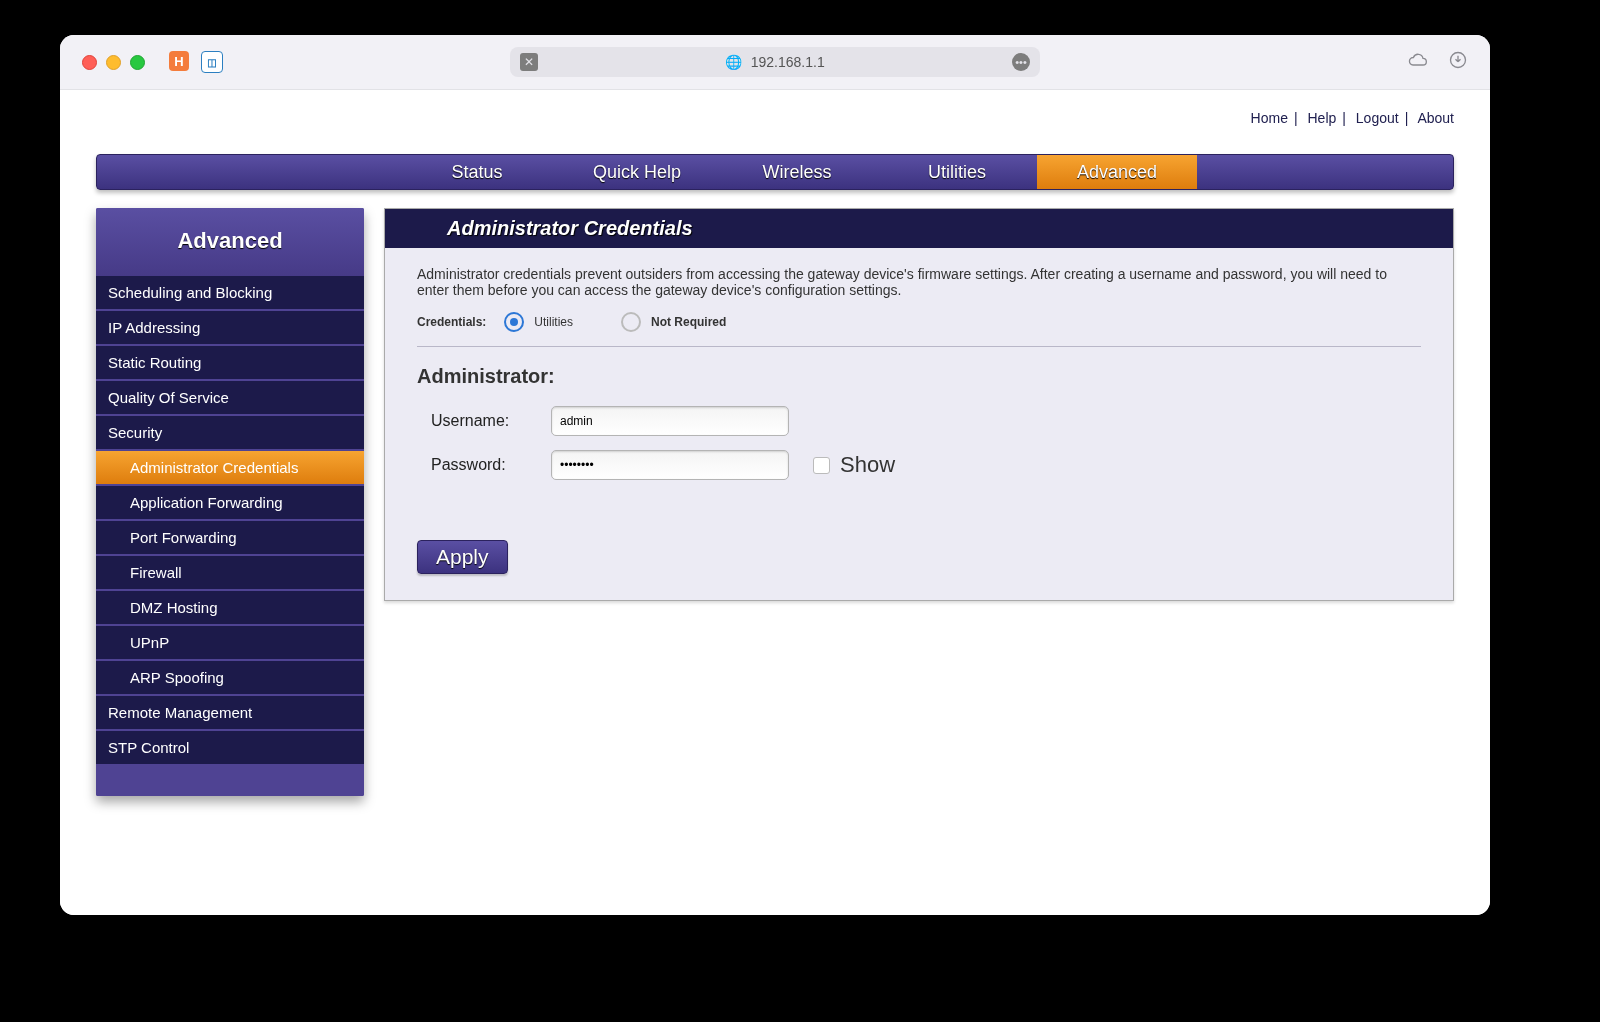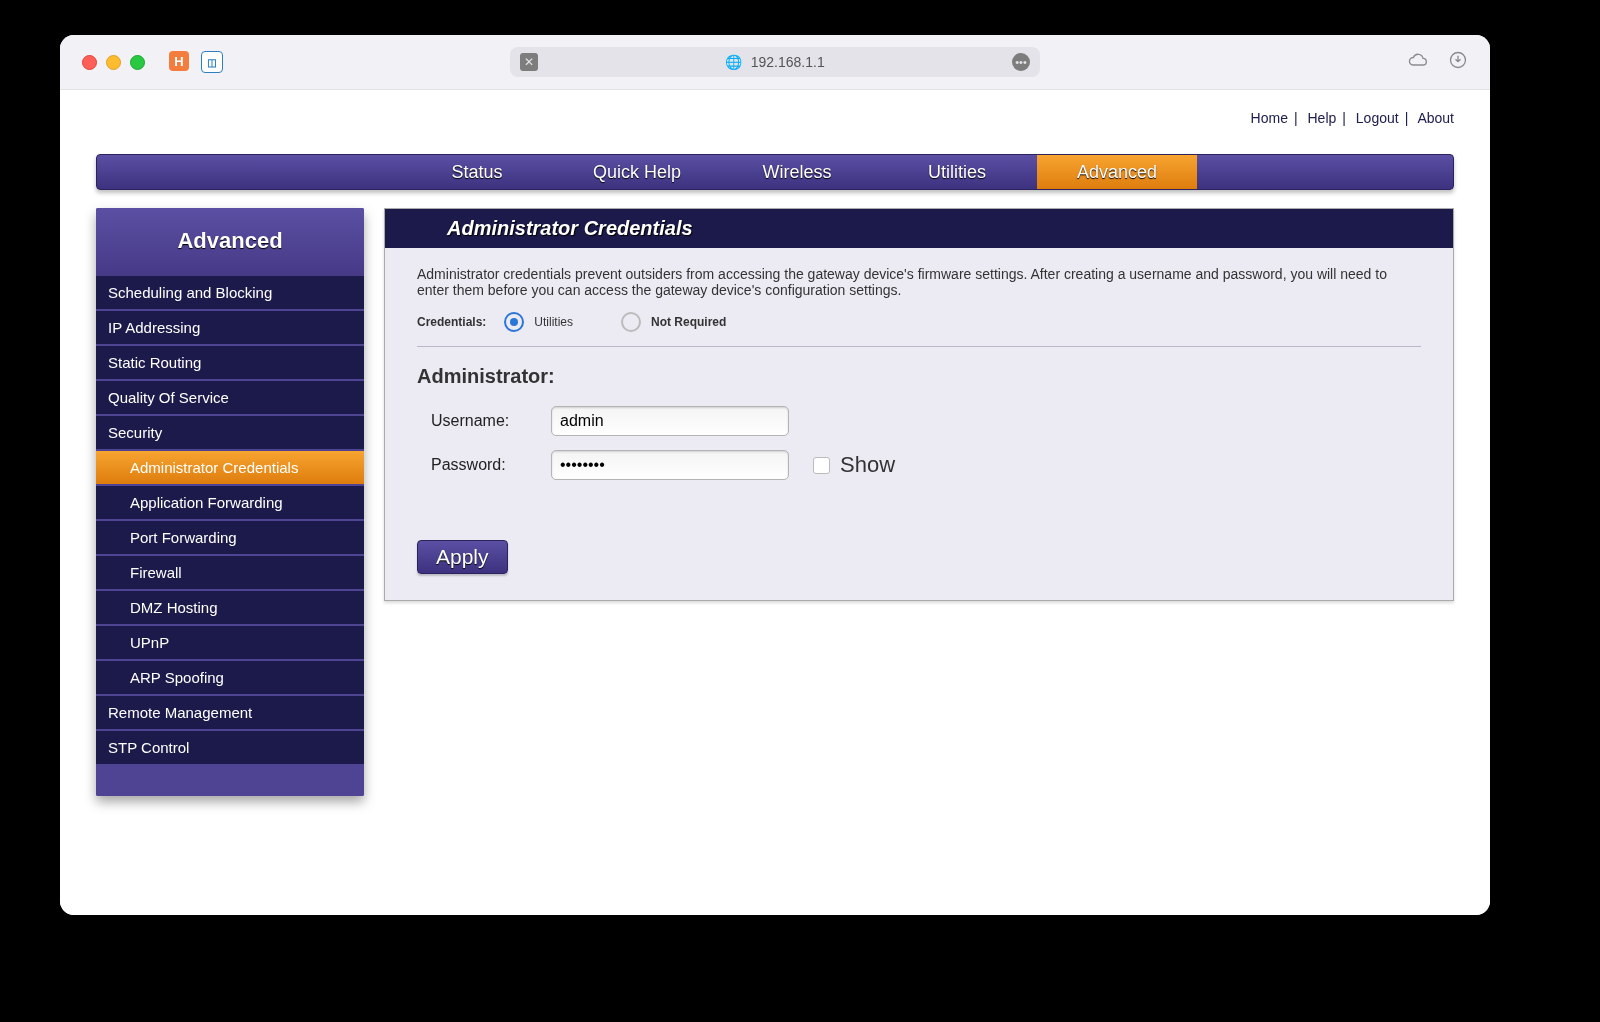--- a/index.html
+++ b/index.html
@@ -201,21 +201,21 @@
     color:#222;
   }
   .form-row input[type=text],
   .form-row input[type=password]{
     width:220px;
     height:24px;
     border:1px solid #b4b4b4;
     border-radius:5px;
     background:linear-gradient(#f4f4f4,#fff);
     padding:2px 8px;
-    font-size:16px;
+    font-size:12px;
     box-shadow: inset 0 1px 2px rgba(0,0,0,.15);
   }
   .show-wrap {display:flex;align-items:center;gap:10px;margin-left:24px;font-size:22px;}
   .chk {
     width:15px;height:15px;border:1px solid #bbb;border-radius:3px;background:#fff;
   }
   .apply-btn {
     margin-top:46px;
     background: linear-gradient(#5a4fa3,#3c327f);
     color:#fff;

